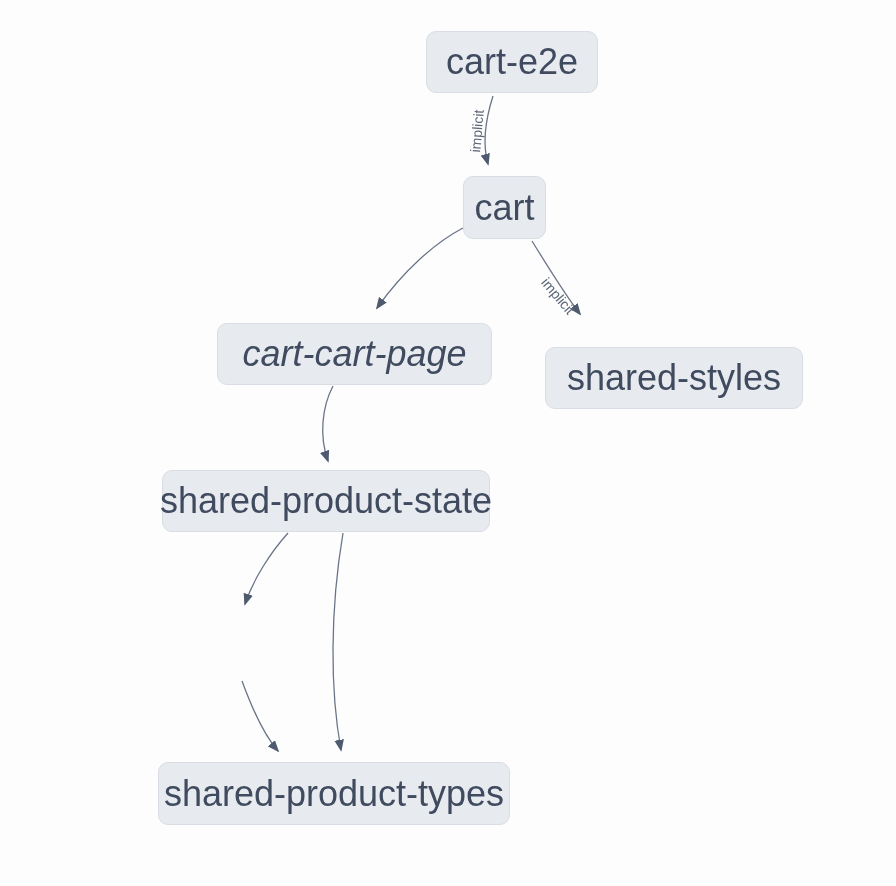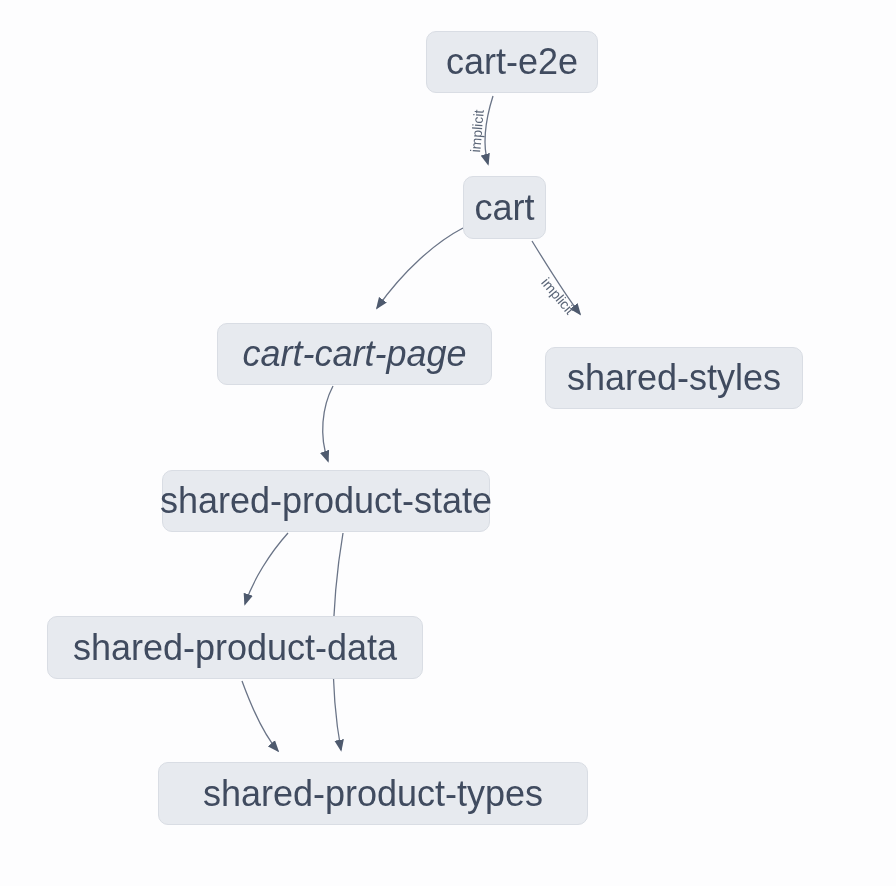--- a/index.html
+++ b/index.html
@@ -30,21 +30,21 @@
     white-space:nowrap;
     box-sizing:border-box;
     cursor:pointer;
   }
   .n0{left:426px;top:31px;width:172px;height:62px;}
   .n1{left:463px;top:176px;width:83px;height:63px;}
   .n2{left:217px;top:323px;width:275px;height:62px;font-style:italic;}
   .n3{left:545px;top:323px;width:258px;height:62px;margin-top:24px;}
   .n4{left:162px;top:470px;width:328px;height:62px;}
   .n5{left:47px;top:616px;width:376px;height:63px;}
-  .n6{left:158px;top:762px;width:430px;height:63px;}
+  .n6{left:158px;top:762px;width:352px;height:63px;}
   .edge-label{
     position:absolute;
     width:64px;
     text-align:center;
     font-size:14px;
     color:#5b6678;
     pointer-events:none;
   }
   .l0{left:445px;top:123px;transform:rotate(-85deg);}
   .l2{left:526px;top:288px;transform:rotate(50deg);}
@@ -77,23 +77,20 @@
   </div>
   <div class="node n2">
     <span>cart-cart-page</span>
   </div>
   <div class="node n3">
     <span>shared-styles</span>
   </div>
   <div class="node n4">
     <span>shared-product-state</span>
   </div>
-  <div class="node n5">
-    <span>shared-product-data</span>
-  </div>
   <div class="node n6">
     <span>shared-product-types</span>
   </div>
 
   <div class="edge-label l0">implicit</div>
   <div class="edge-label l2">implicit</div>
 
 </div>
 
 </body></html>

